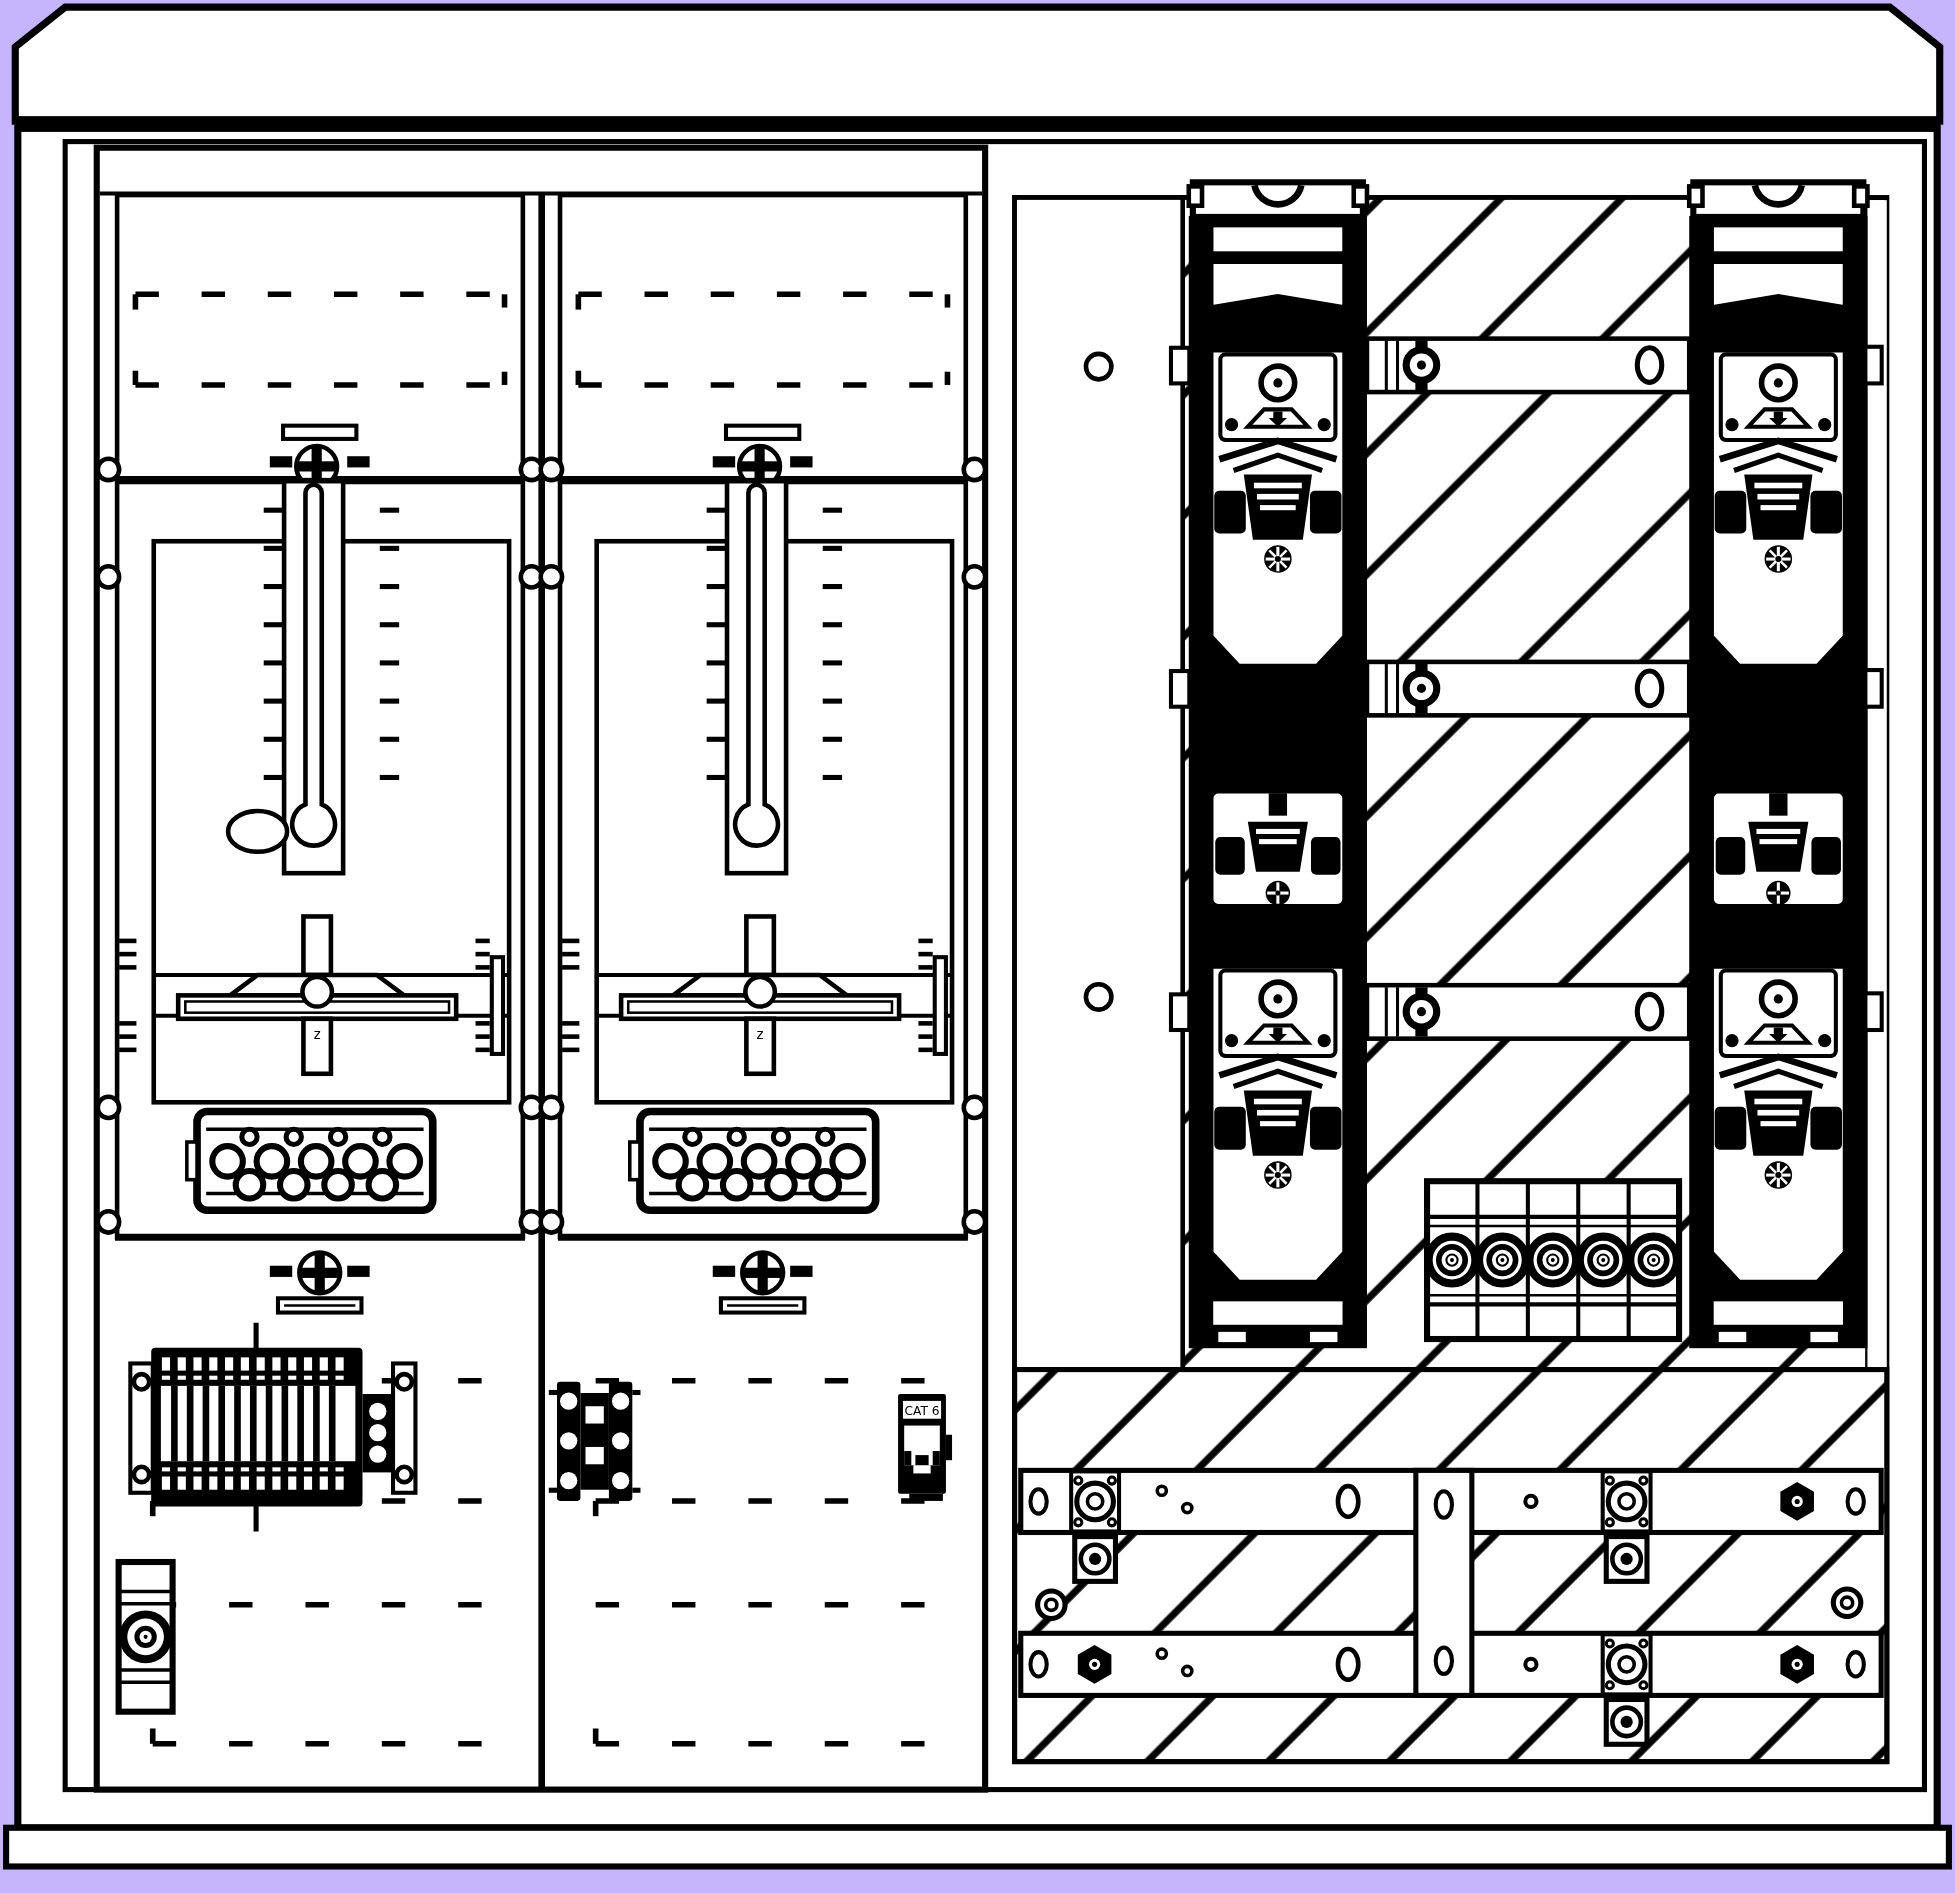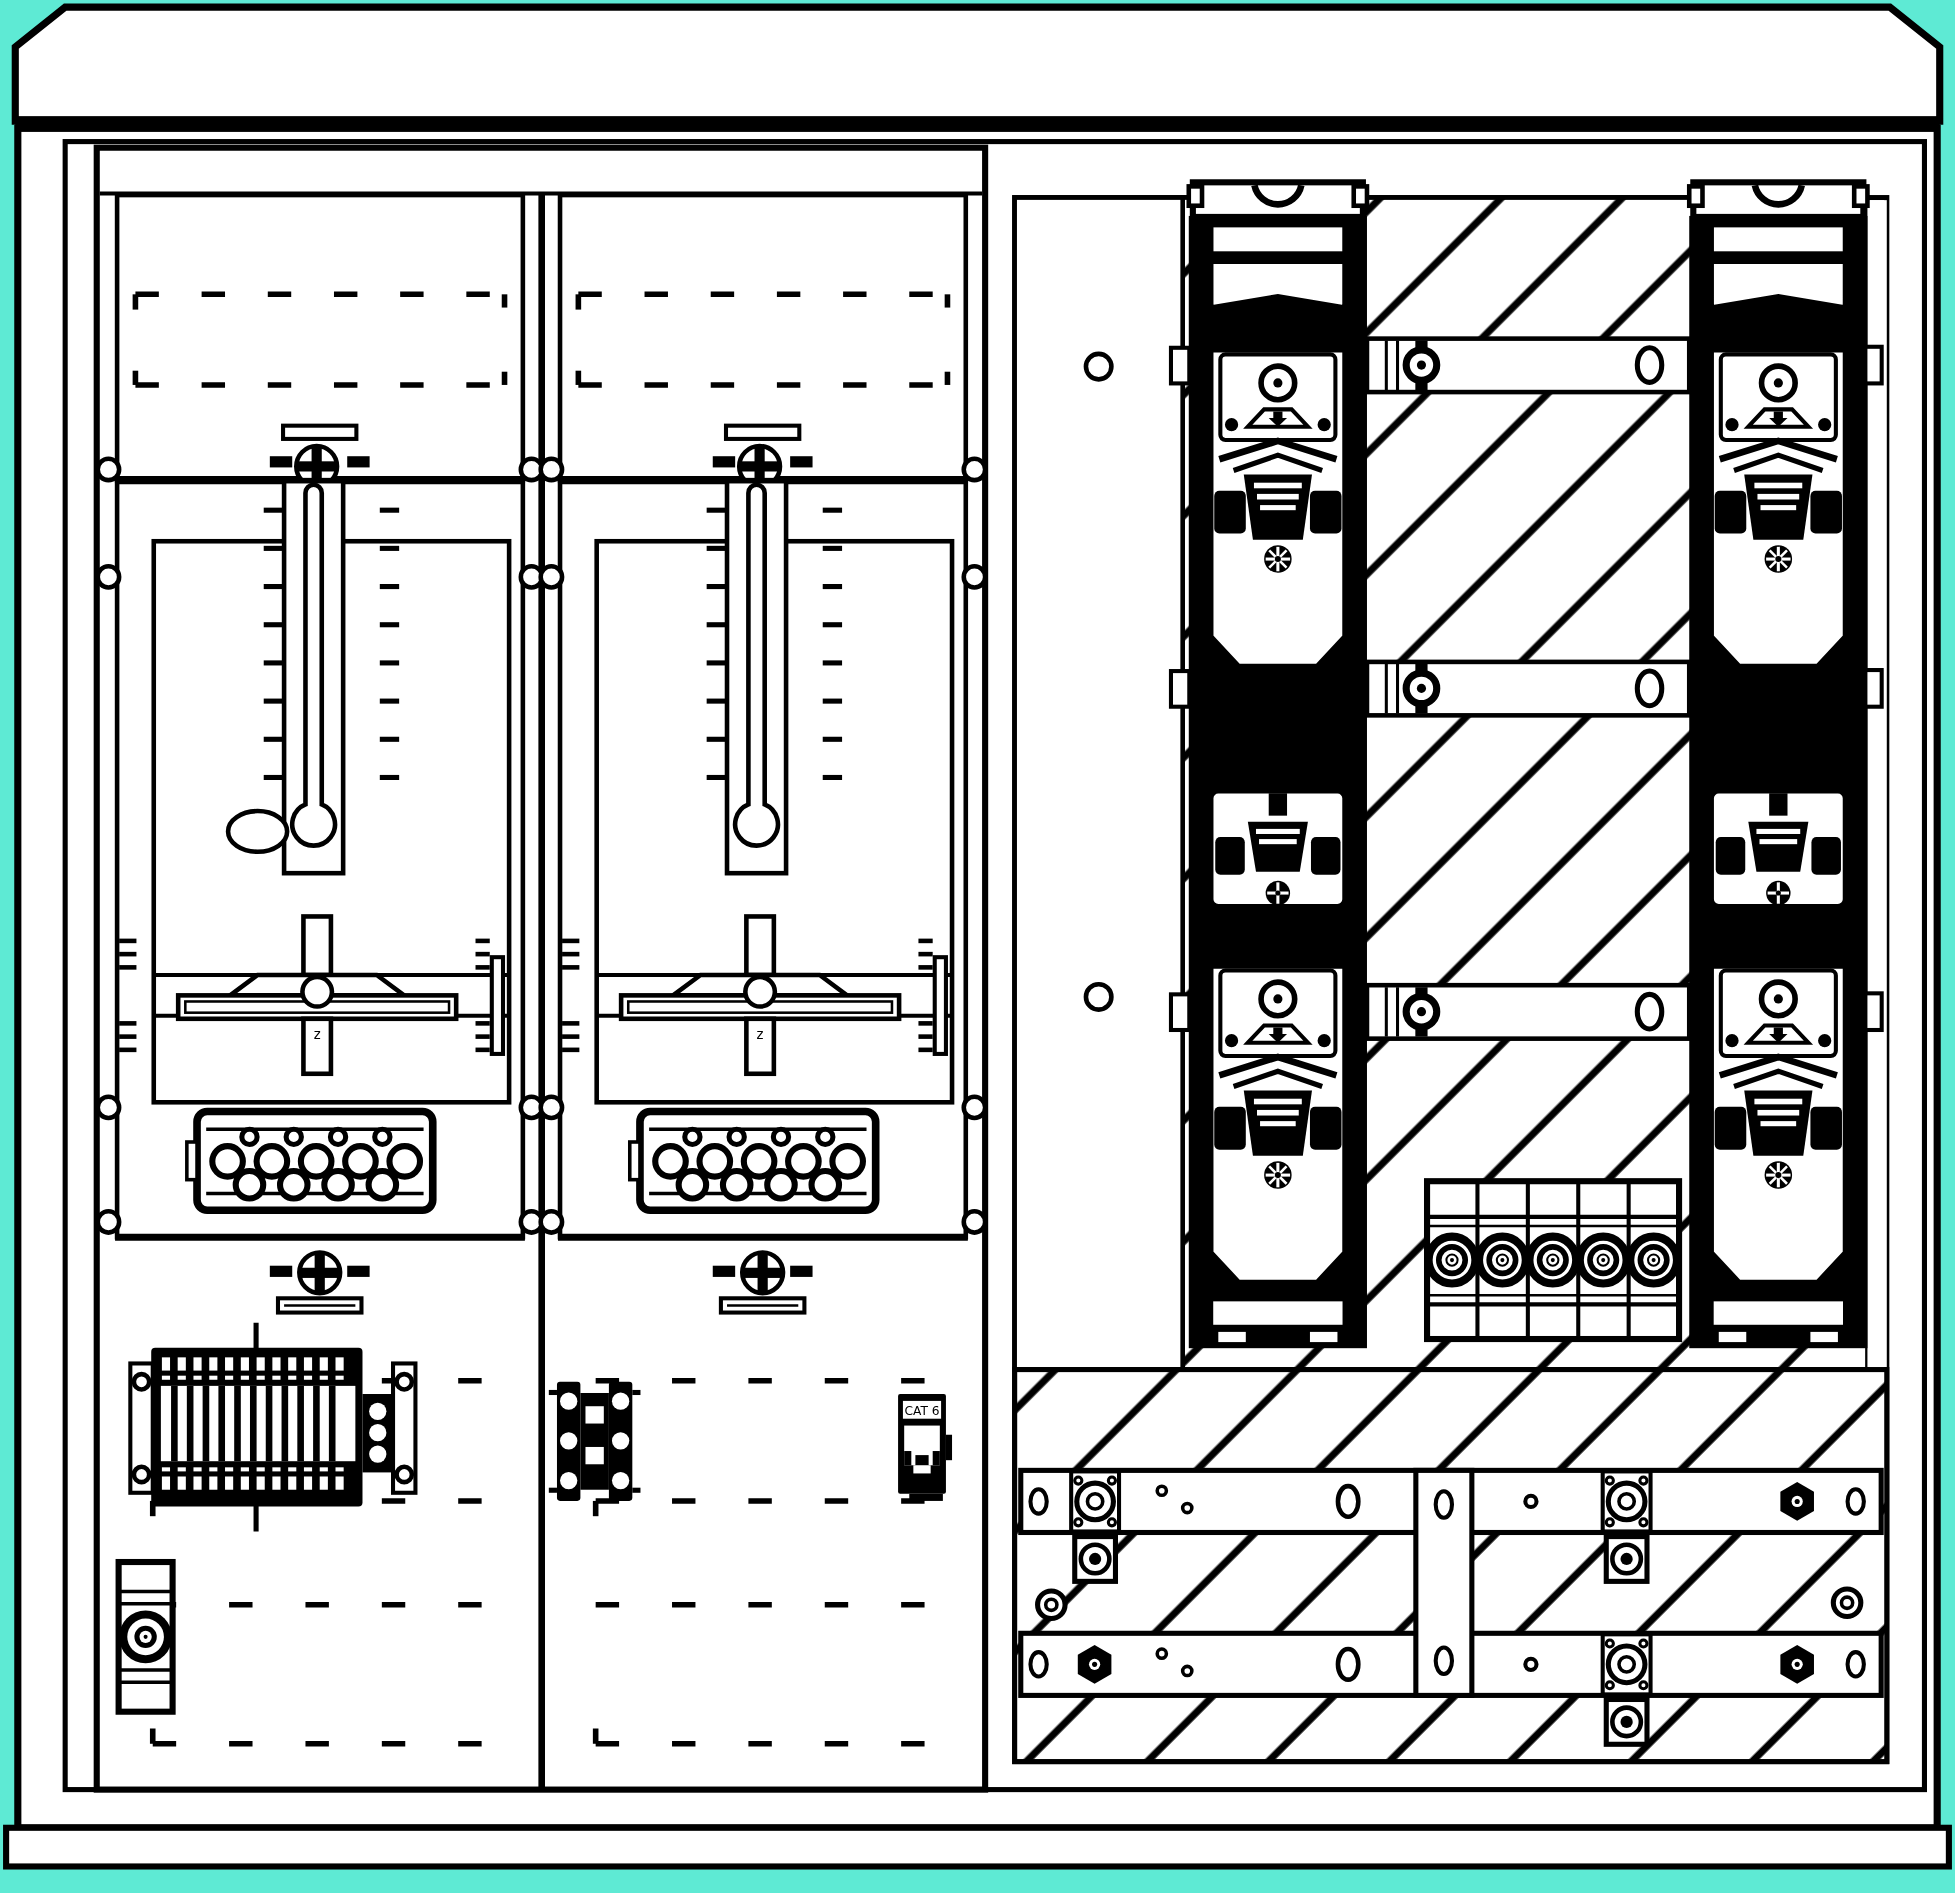--- a/index.html
+++ b/index.html
@@ -1,16 +1,16 @@
 <!DOCTYPE html>
 <html style="font-size:8.1px"><head>
 <meta charset="utf-8">
 <style>
   html,body { margin:0; padding:0; background:#ffffff; }
-  .page { width:1955px; height:1893px; position:relative; background:#5eead4; }
+  .page { width:1955px; height:1893px; position:relative; background:#c4b5fd; }
   svg { display:block; }
   .s  { fill:none;    stroke:#000000; }
   .w  { fill:#ffffff; stroke:#000000; }
   .b  { fill:#000000; stroke:none;    }
   .wn { fill:#ffffff; stroke:none;    }
   text { font-family:"DejaVu Sans", sans-serif; fill:#000000; }
 </style>
 </head>
 <body>
 

